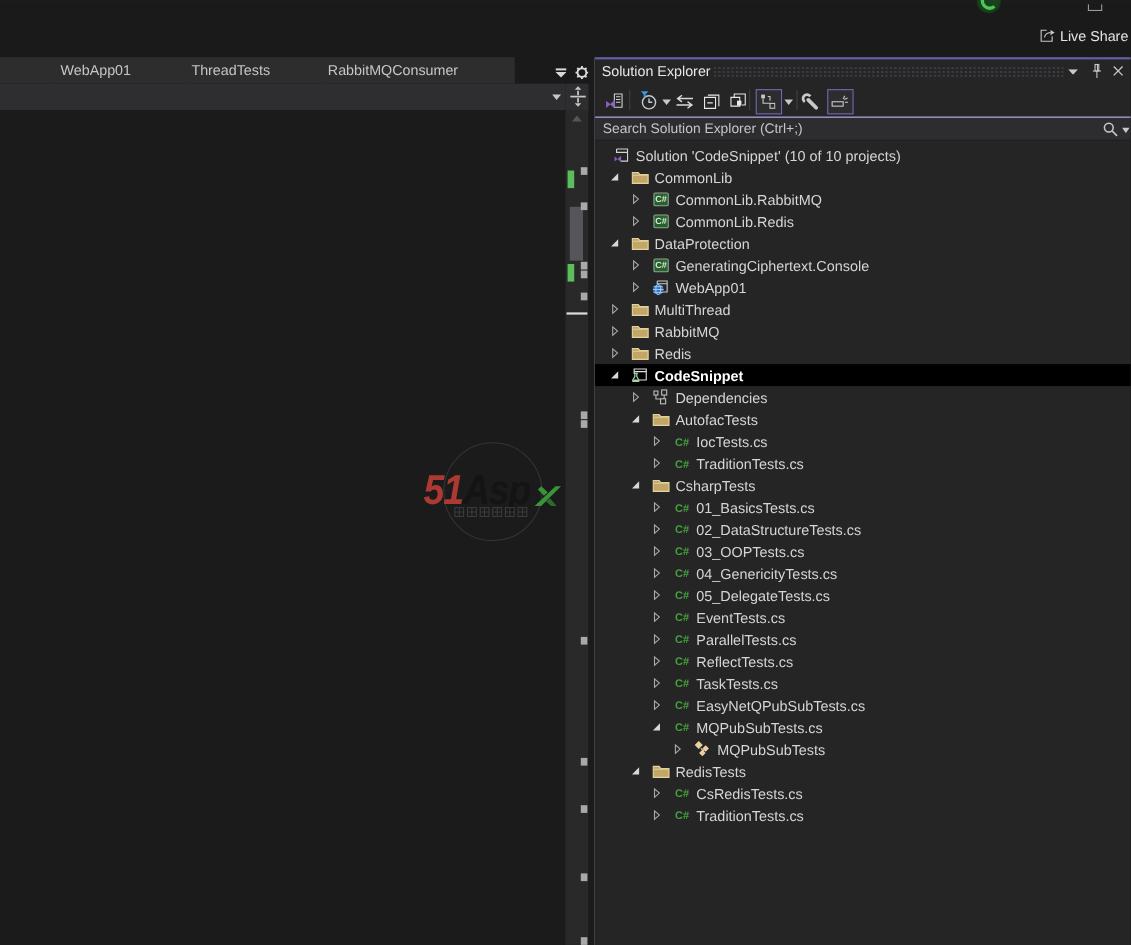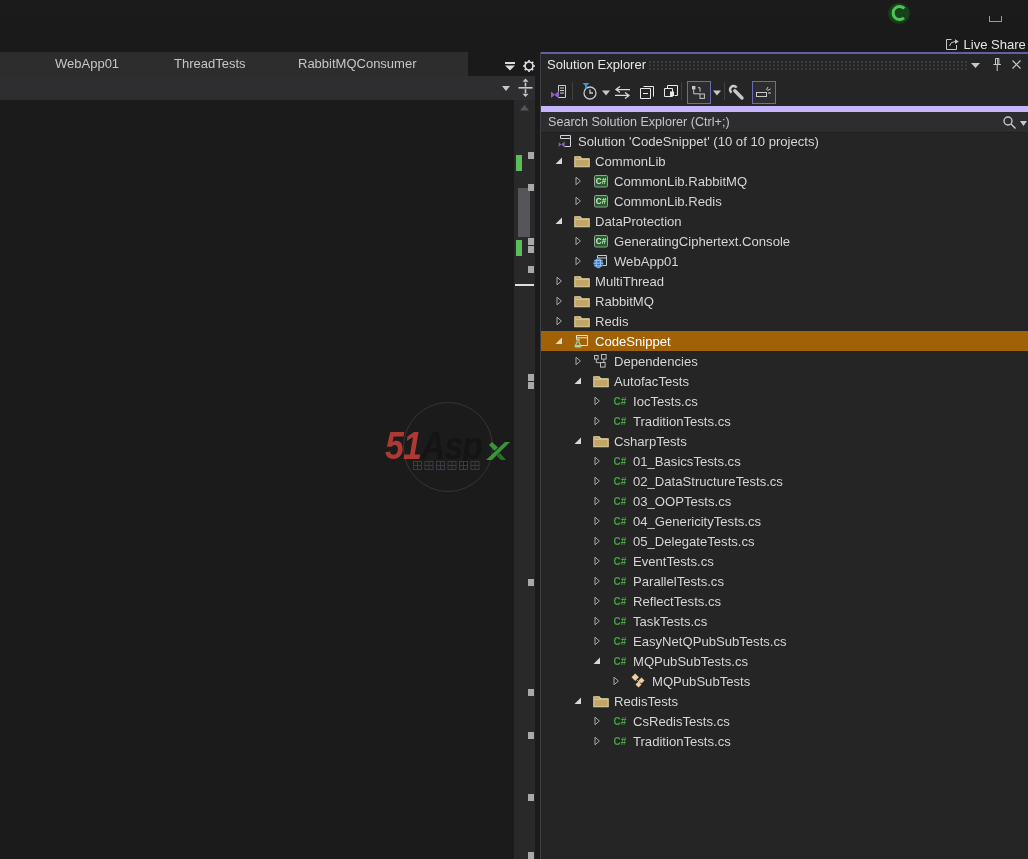--- a/index.html
+++ b/index.html
@@ -1,19 +1,19 @@
 <!DOCTYPE html>
 <html><head><meta charset="utf-8"><title>vs</title>
 <style>
 html,body{margin:0;padding:0}
 body{width:1028px;height:859px;background:#1b1b1c;font-family:"Liberation Sans",sans-serif;
  overflow:hidden;position:relative;-webkit-font-smoothing:antialiased}
 .abs{position:absolute}
 
-#topbar{left:0;top:16px;width:1028px;height:52px;background:#1a1a1b}
+#topbar{left:0;top:4px;width:1028px;height:52px;background:#1a1a1b}
 #greenc{left:888px;top:-13px;width:22px;height:21px;border-radius:50%;background:#16381a;overflow:hidden}
 #liveshare{left:944px;top:20px;height:18px;color:#e4e4e4;font-size:13px}
 #topright{left:989px;top:0;width:11px;height:5px;border:1px solid #9a9a9a;border-top:none}
 
 #tabrow{left:0;top:52px;width:541px;height:24px;background:#1a1a1b}
 .tab{position:absolute;top:0;height:24px;background:#2d2d2d;color:#c6c6c6;
  line-height:24px;padding-left:8px;font-size:13px}
 
 #crumb{left:0;top:76px;width:514px;height:24px;background:#2e2e30}
 #crumbcaret{left:502px;top:86px;width:0;height:0;border-left:4px solid transparent;
@@ -37,25 +37,25 @@
 #wmtxt .d{color:#141415}
 
 #panel{left:541px;top:52px;width:487px;height:807px;background:#252526;border-top:2px solid #615fa5}
 #ptitle{position:absolute;left:0;top:0;width:487px;height:23px}
 #ptitle .t{position:absolute;left:6px;top:3px;font-size:13px;color:#e6e6e6}
 #grip{position:absolute;left:108px;top:7px;width:318px;height:9px;
  background-image:radial-gradient(circle at 1px 1px,#3d3d46 1px,transparent 1.2px);
  background-size:4px 3.5px}
 #ptools{position:absolute;left:0;top:25px;width:487px;height:28px}
 #psearch{position:absolute;left:0;top:52px;width:487px;height:20px;background:#2d2d30;
- border-top:6px solid #c4b5fd;border-bottom:1px solid #1f1f20}
+ border-top:1px solid #c4b5fd;border-bottom:1px solid #1f1f20}
 #psearch .t{position:absolute;left:7px;top:3px;font-size:12.6px;color:#c5c5c5}
 #tree{position:absolute;left:0;top:77px;width:487px}
 .row{height:20px;display:flex;align-items:center;font-size:13.1px;color:#d5d5d5;white-space:nowrap}
-.row.sel{background:#a16207;color:#ffffff;font-weight:normal}
+.row.sel{background:#000000;color:#ffffff;font-weight:bold}
 .exp{width:16px;height:16px;flex:0 0 16px}
 .icw{width:16px;height:16px;flex:0 0 16px;margin-left:7px}
 .lbl{margin-left:5px}
 svg{display:block}
 .tsep{position:absolute;top:3px;width:1px;height:18px;background:#3f3f46}
 .tbox{position:absolute;top:2px;width:22px;height:21px;border:1px solid #6a6ab0;background:#2d2d30}
 </style></head><body>
 
 <div id="topbar" class="abs">
   <div id="greenc" class="abs">

